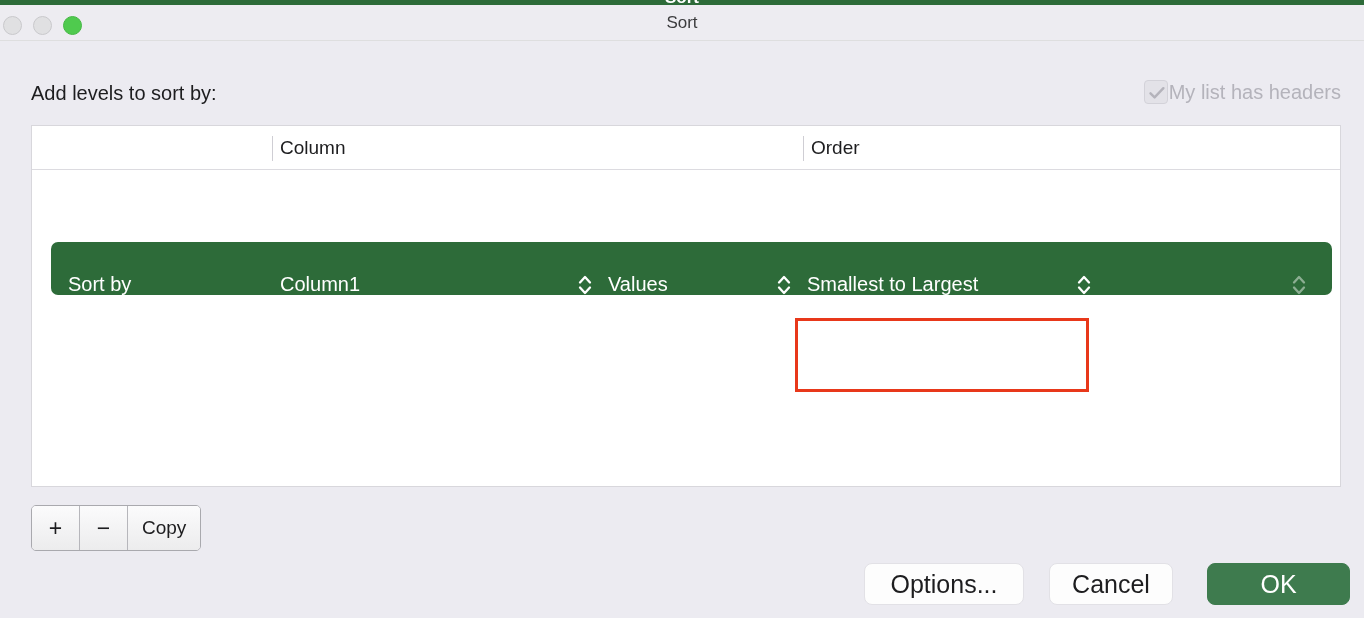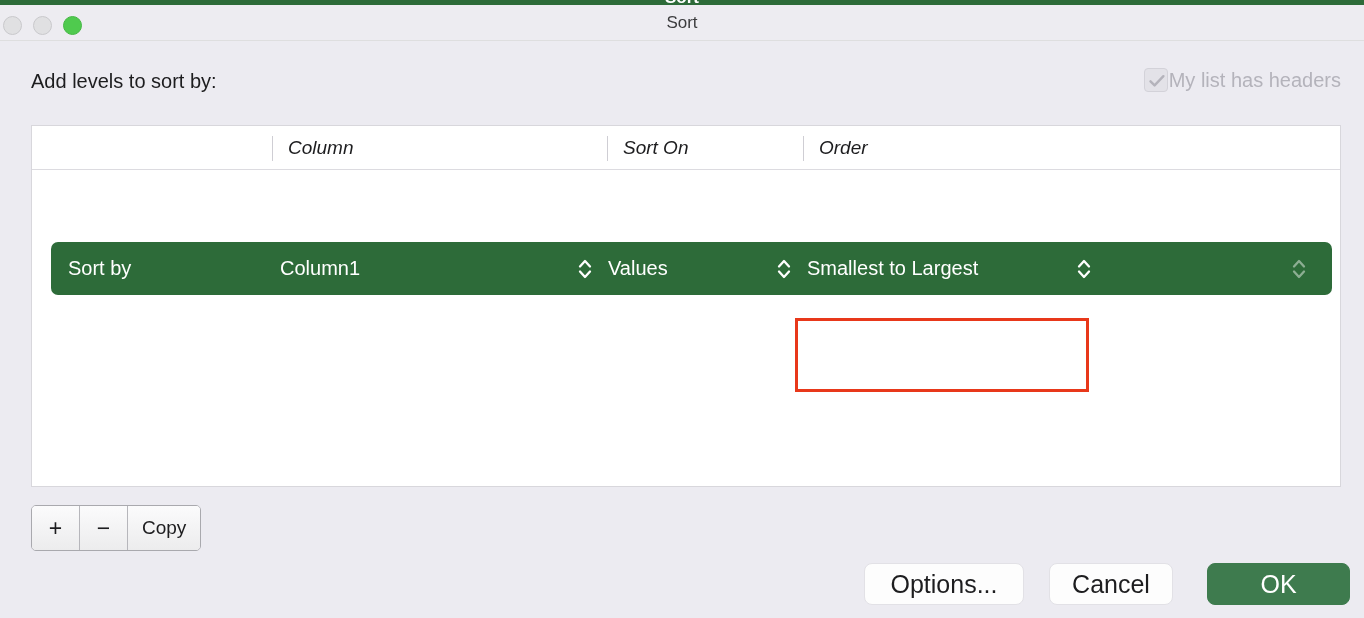--- a/index.html
+++ b/index.html
@@ -75,21 +75,21 @@
   
   .dialog-body {
     position: absolute;
     left: 0; top: 42px;
     width: 1364px; height: 576px;
     background: #ecebf1;
   }
 
   .prompt-row {
     position: absolute;
-    left: 31px; top: 28px;
+    left: 31px; top: 40px;
     width: 1310px; height: 30px; text-align: right;
   }
   .prompt-label {
     position: absolute;
     left: 0; top: 0;
     font-size: 20px;
     color: #1d1d1f;
     white-space: nowrap;
   }
   .headers-check {
@@ -126,25 +126,24 @@
     height: 44px;
     width: 100%;
     border-bottom: 1px solid #dcdbe0;
   }
   .col-head {
     position: absolute;
     top: 0;
     height: 44px;
     display: flex;
     align-items: center;
-    padding-left: 16px;
+    padding-left: 8px;
     font-size: 19px;
     color: #1d1d1f;
     white-space: nowrap;
-    font-style: italic;
   }
   .col-head::before {
     content: "";
     position: absolute;
     left: 0; top: 10px;
     width: 1px; height: 25px;
     background: #cfced4;
   }
   .col-head.first::before { display: none; }
 
@@ -159,21 +158,21 @@
     position: absolute;
     left: 19px; top: 116px;
     width: 1281px; height: 53px;
     background: #2d6b39;
     border-radius: 7px;
     color: #ffffff;
     font-size: 20px;
   }
   .cell {
     position: absolute;
-    top: 0; height: 53px;
+    top: 16px; height: 53px;
     display: flex;
     align-items: center;
     white-space: nowrap;
   }
   .c-sortby   { left: 17px;  }
   .c-column   { left: 229px; }
   .c-sorton   { left: 526px; }
   .c-order    { left: 725px; }
   .c-coloricon{ left: 1025px; }
   .c-rowstep  { left: 1240px; }
@@ -284,21 +283,20 @@
         </div>
         <div class="headers-label">My list has headers</div>
       </div>
     </div>
 
     <div class="list-panel">
 
       <div class="list-header">
         <div class="col-head first ch-handle"></div>
         <div class="col-head ch-column">Column</div>
-        <div class="col-head ch-sorton">Sort On</div>
         <div class="col-head ch-order">Order</div>
       </div>
 
       <div class="sort-row">
 
         <div class="cell c-sortby">Sort by</div>
 
         <div class="cell c-column">
           <span>Column1</span>
         </div>

